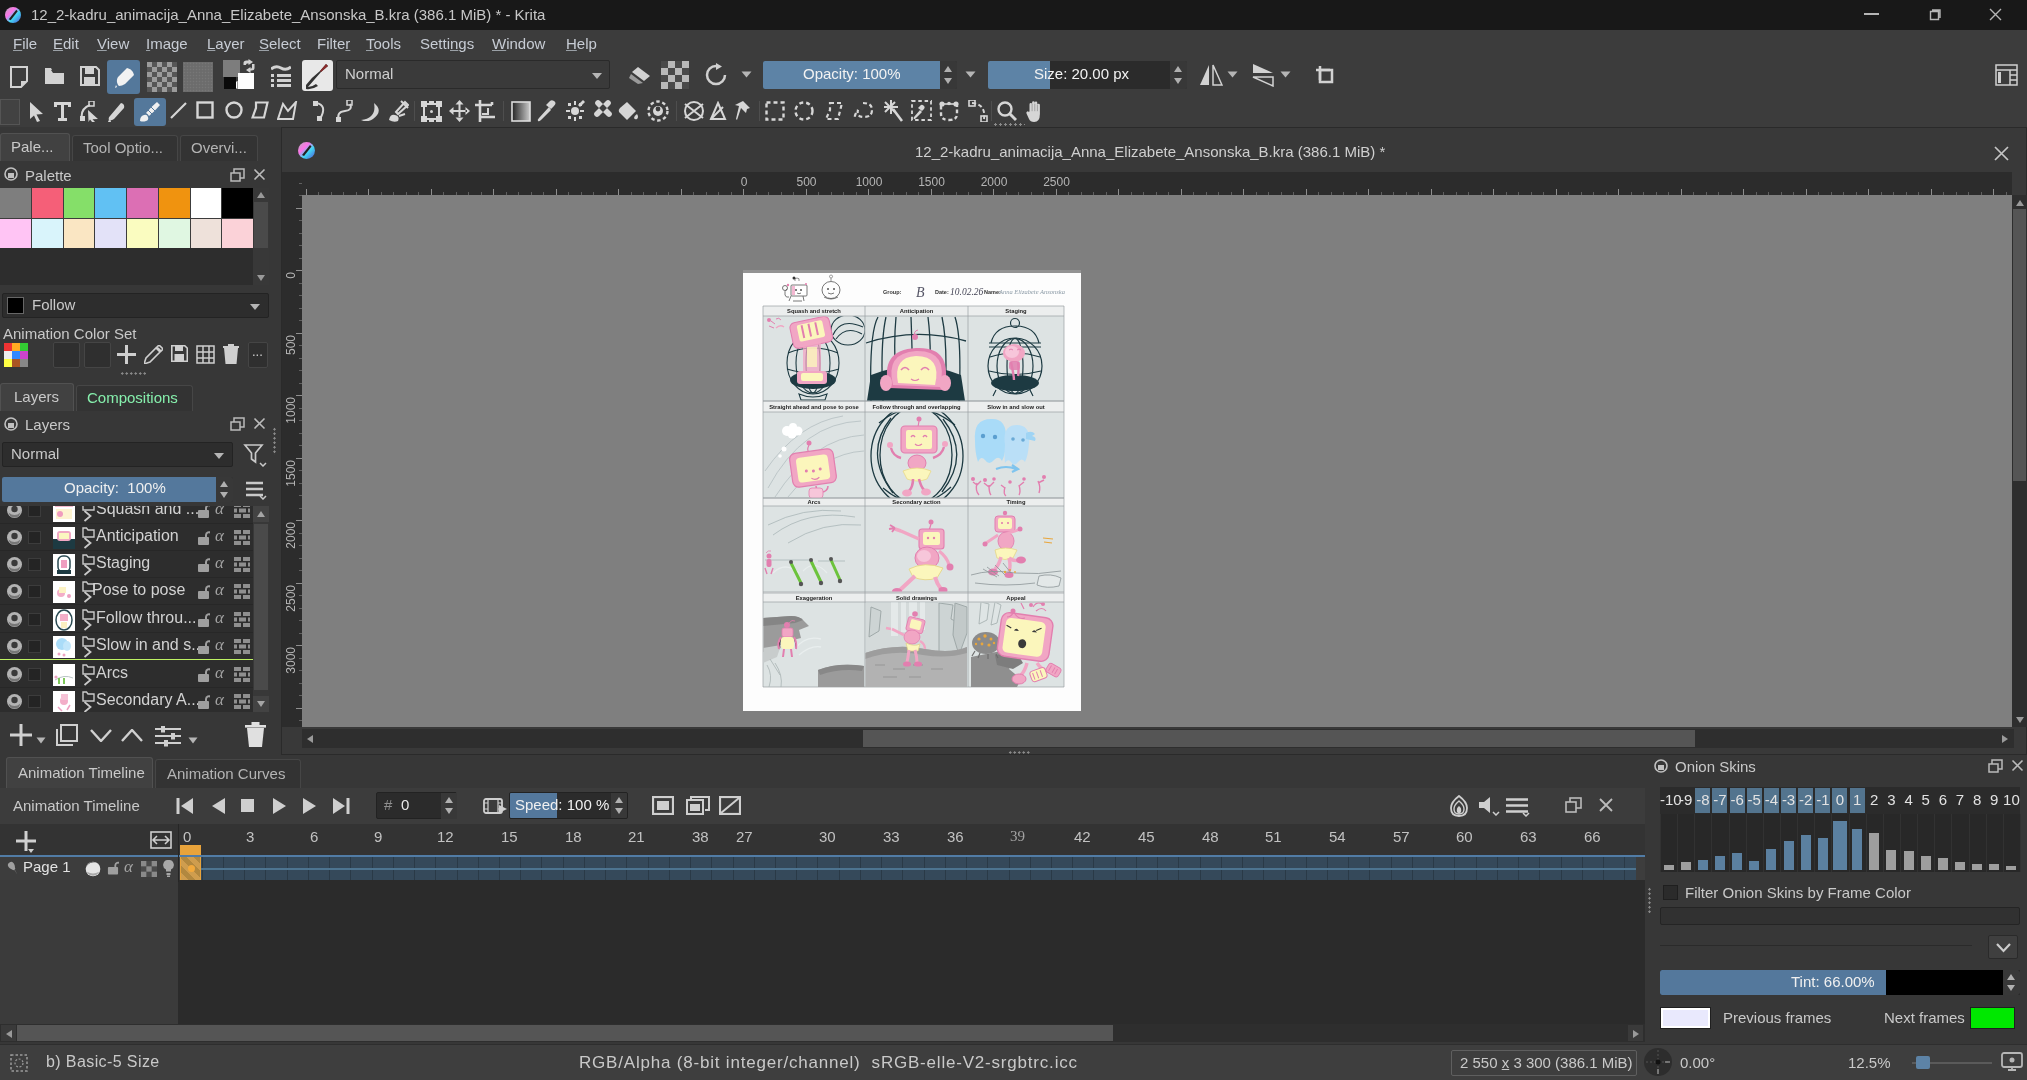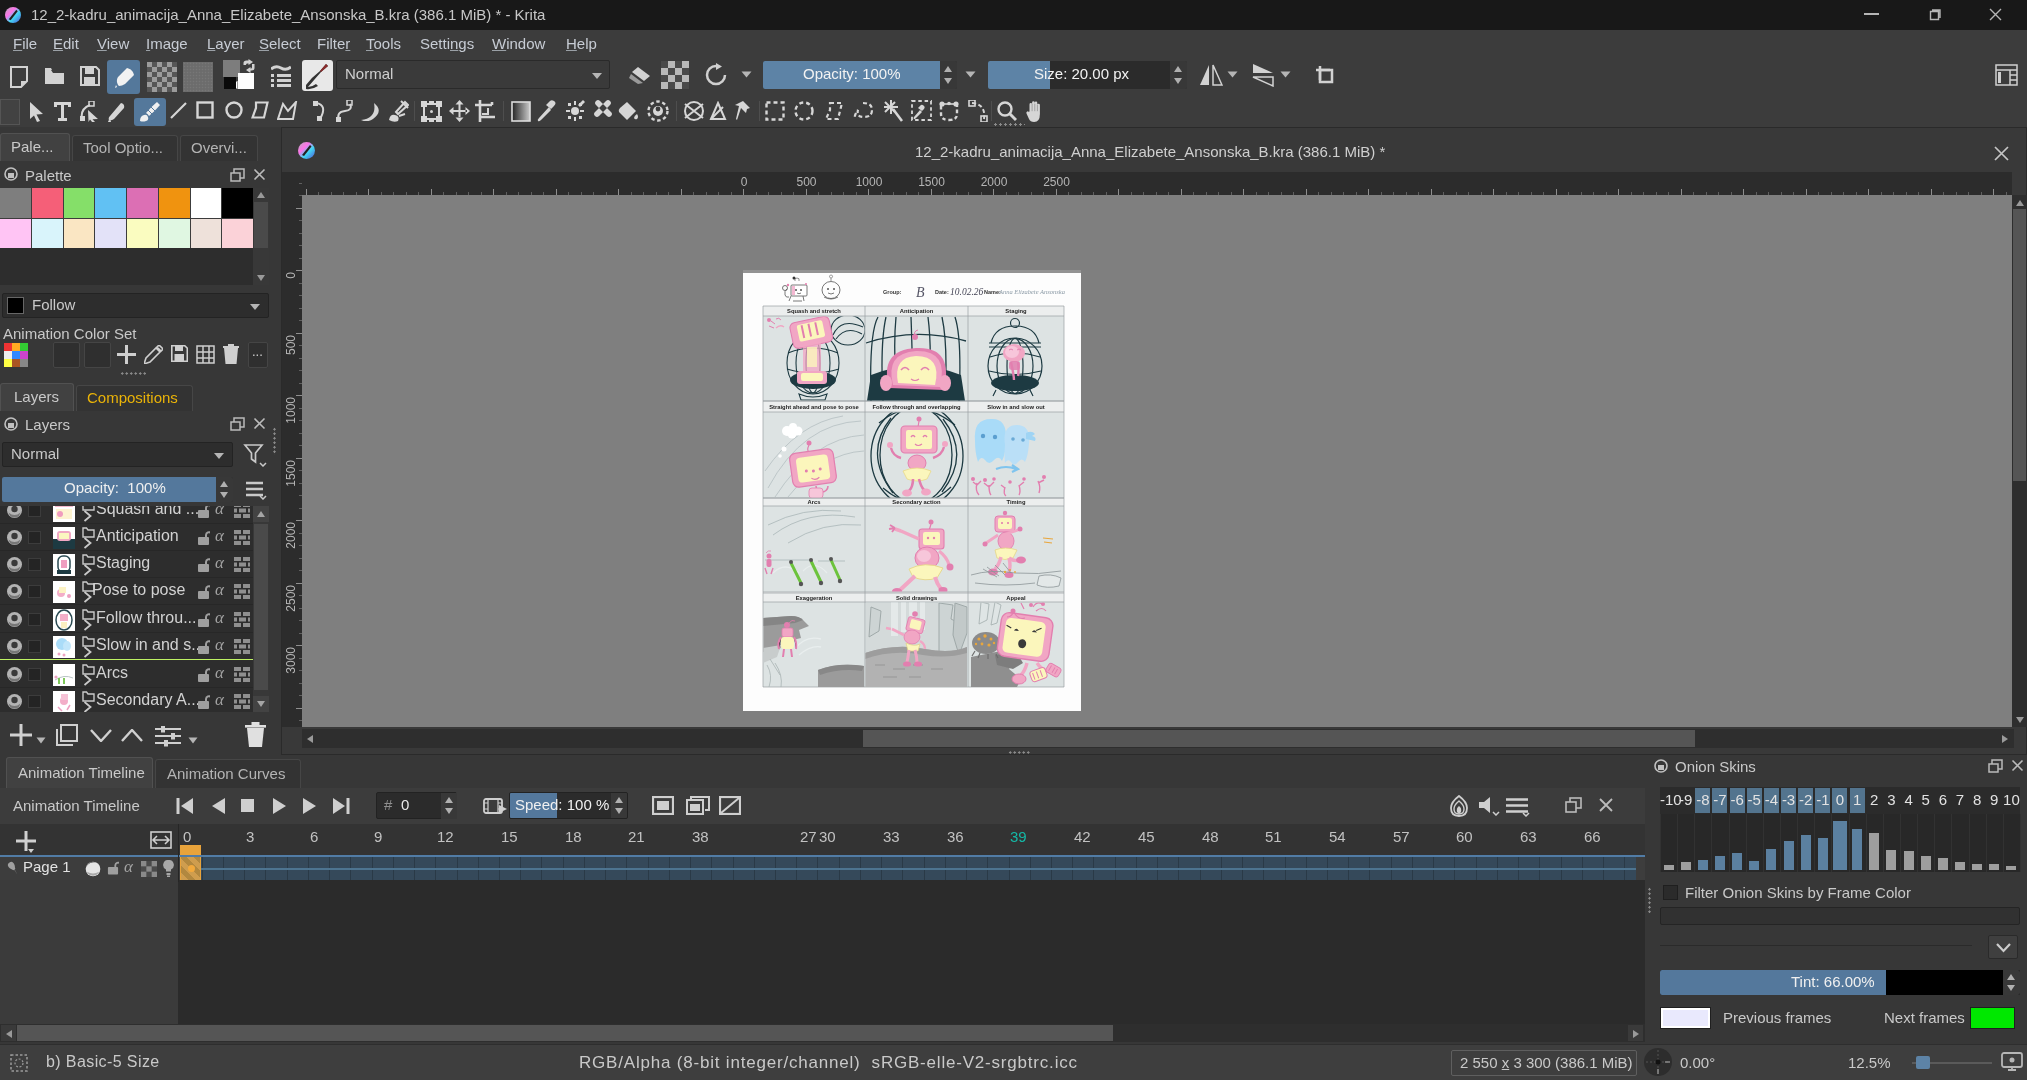--- a/index.html
+++ b/index.html
@@ -526,21 +526,21 @@
       </svg>
   <div class="abs" style="left:248px;top:215px;width:20px;height:26px;background:#2f2f2f;border:1px solid #454545;border-radius:2px;">
         <span class="abs" style="left:3px;top:1px;font-size:13px;color:#cfcfcf;">...</span>
       </div>
   <span class="abs" style="left:120px;top:245px;width:26px;height:3px;background-image:radial-gradient(circle,#8a8a8a 1px,transparent 1.2px);background-size:4.5px 3px;"></span>
 
   <div class="abs" style="left:0;top:256px;width:74px;height:28px;background:#414141;border:1px solid #515151;border-bottom:none;border-radius:3px 3px 0 0;">
         <span class="abs" style="left:13px;top:4px;">Layers</span>
       </div>
   <div class="abs" style="left:76px;top:258px;width:117px;height:26px;background:#333333;border:1px solid #464646;border-bottom:none;border-radius:3px 3px 0 0;">
-        <span class="abs" style="left:10px;top:3px;color:#eab308">Compositions</span>
+        <span class="abs" style="left:10px;top:3px;color:#86efac">Compositions</span>
       </div>
 
   <svg class="abs" style="left:4px;top:290px" width="14" height="15" viewBox="0 0 14 15">
         <circle cx="7" cy="7" r="6" fill="none" stroke="#c0c0c0" stroke-width="1.6"></circle>
         <rect x="4" y="6" width="6" height="5" fill="#c0c0c0"></rect>
       </svg>
   <span class="abs" style="left:25px;top:289px;">Layers</span>
   <svg class="abs" style="left:230px;top:290px" width="15" height="14" viewBox="0 0 15 14">
         <rect x="4" y="1" width="10" height="9" fill="none" stroke="#bbb" stroke-width="1.5"></rect>
         <rect x="1" y="5" width="9" height="8" fill="#373737" stroke="#bbb" stroke-width="1.5"></rect>
@@ -1675,25 +1675,25 @@
     <div class="abs" style="left:180px;top:21px;width:21px;height:10px;background:#e8a33b;"></div>
         <span class="abs" style="left:183px;top:4px;font-size:15px;color:#c2c2c2;">0</span>
 <span class="abs" style="left:246px;top:4px;font-size:15px;color:#c2c2c2;">3</span>
 <span class="abs" style="left:310px;top:4px;font-size:15px;color:#c2c2c2;">6</span>
 <span class="abs" style="left:374px;top:4px;font-size:15px;color:#c2c2c2;">9</span>
 <span class="abs" style="left:437px;top:4px;font-size:15px;color:#c2c2c2;">12</span>
 <span class="abs" style="left:501px;top:4px;font-size:15px;color:#c2c2c2;">15</span>
 <span class="abs" style="left:565px;top:4px;font-size:15px;color:#c2c2c2;">18</span>
 <span class="abs" style="left:628px;top:4px;font-size:15px;color:#c2c2c2;">21</span>
 <span class="abs" style="left:692px;top:4px;font-size:15px;color:#c2c2c2;">38</span>
-<span class="abs" style="left:800px;top:4px;font-size:15px;color:#c2c2c2;">27</span>
+<span class="abs" style="left:736px;top:4px;font-size:15px;color:#c2c2c2;">27</span>
 <span class="abs" style="left:819px;top:4px;font-size:15px;color:#c2c2c2;">30</span>
 <span class="abs" style="left:883px;top:4px;font-size:15px;color:#c2c2c2;">33</span>
 <span class="abs" style="left:947px;top:4px;font-size:15px;color:#c2c2c2;">36</span>
-<span class="abs" style="left:1010px;top:4px;font-size:15px;color:#14b8a6;">39</span>
+<span class="abs" style="left:1010px;top:4px;font-size:15px;color:#a3a3a3;font-family:Liberation Serif, serif;">39</span>
 <span class="abs" style="left:1074px;top:4px;font-size:15px;color:#c2c2c2;">42</span>
 <span class="abs" style="left:1138px;top:4px;font-size:15px;color:#c2c2c2;">45</span>
 <span class="abs" style="left:1202px;top:4px;font-size:15px;color:#c2c2c2;">48</span>
 <span class="abs" style="left:1265px;top:4px;font-size:15px;color:#c2c2c2;">51</span>
 <span class="abs" style="left:1329px;top:4px;font-size:15px;color:#c2c2c2;">54</span>
 <span class="abs" style="left:1393px;top:4px;font-size:15px;color:#c2c2c2;">57</span>
 <span class="abs" style="left:1456px;top:4px;font-size:15px;color:#c2c2c2;">60</span>
 <span class="abs" style="left:1520px;top:4px;font-size:15px;color:#c2c2c2;">63</span>
 <span class="abs" style="left:1584px;top:4px;font-size:15px;color:#c2c2c2;">66</span>
   </div>

